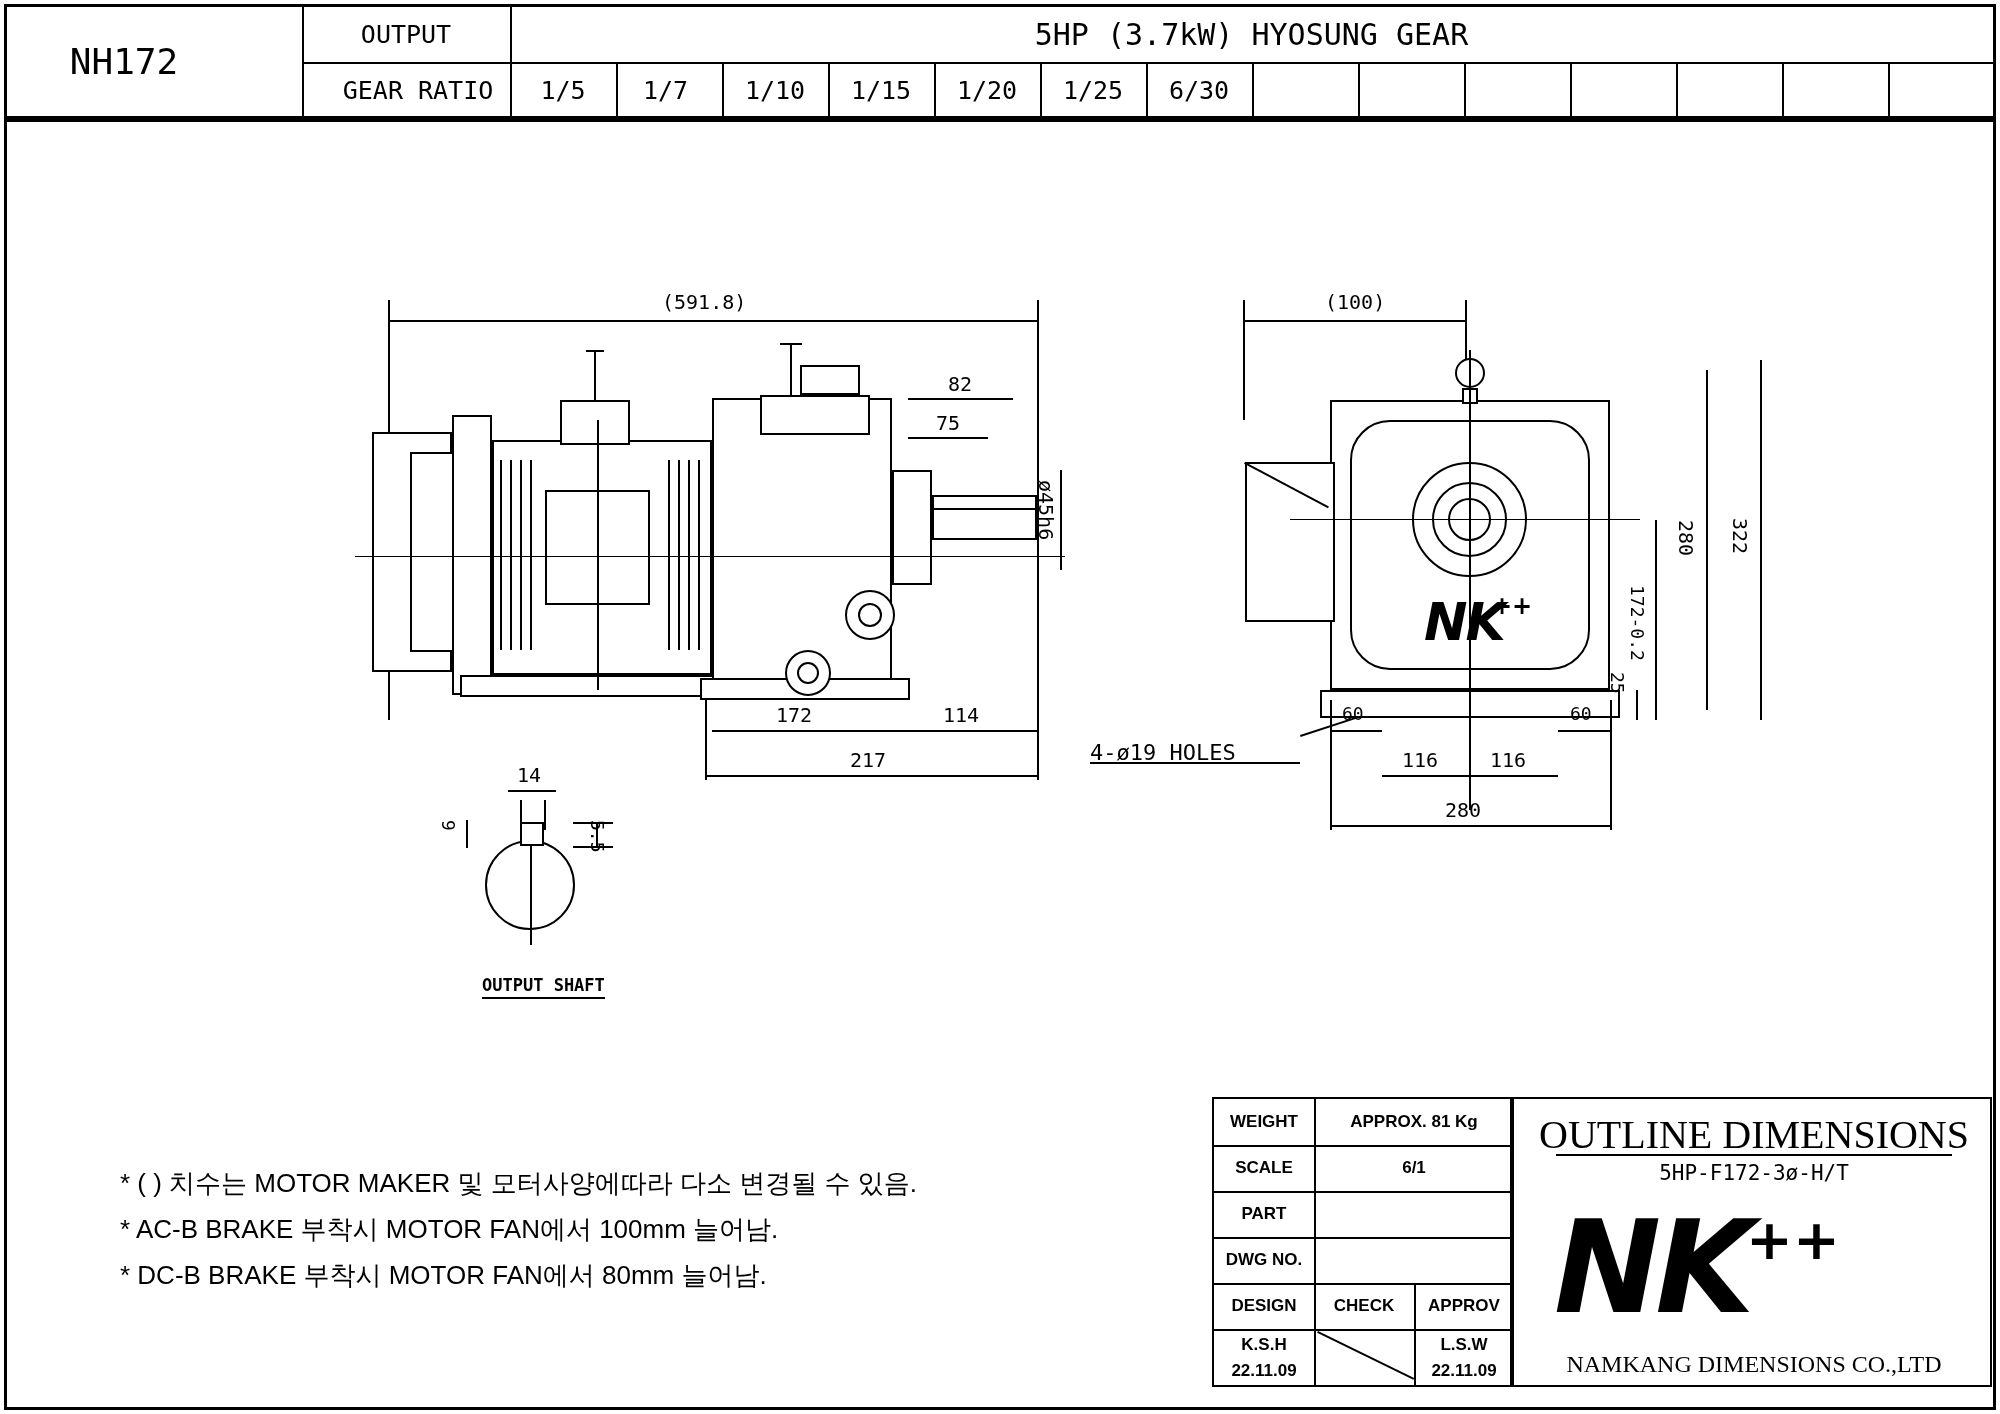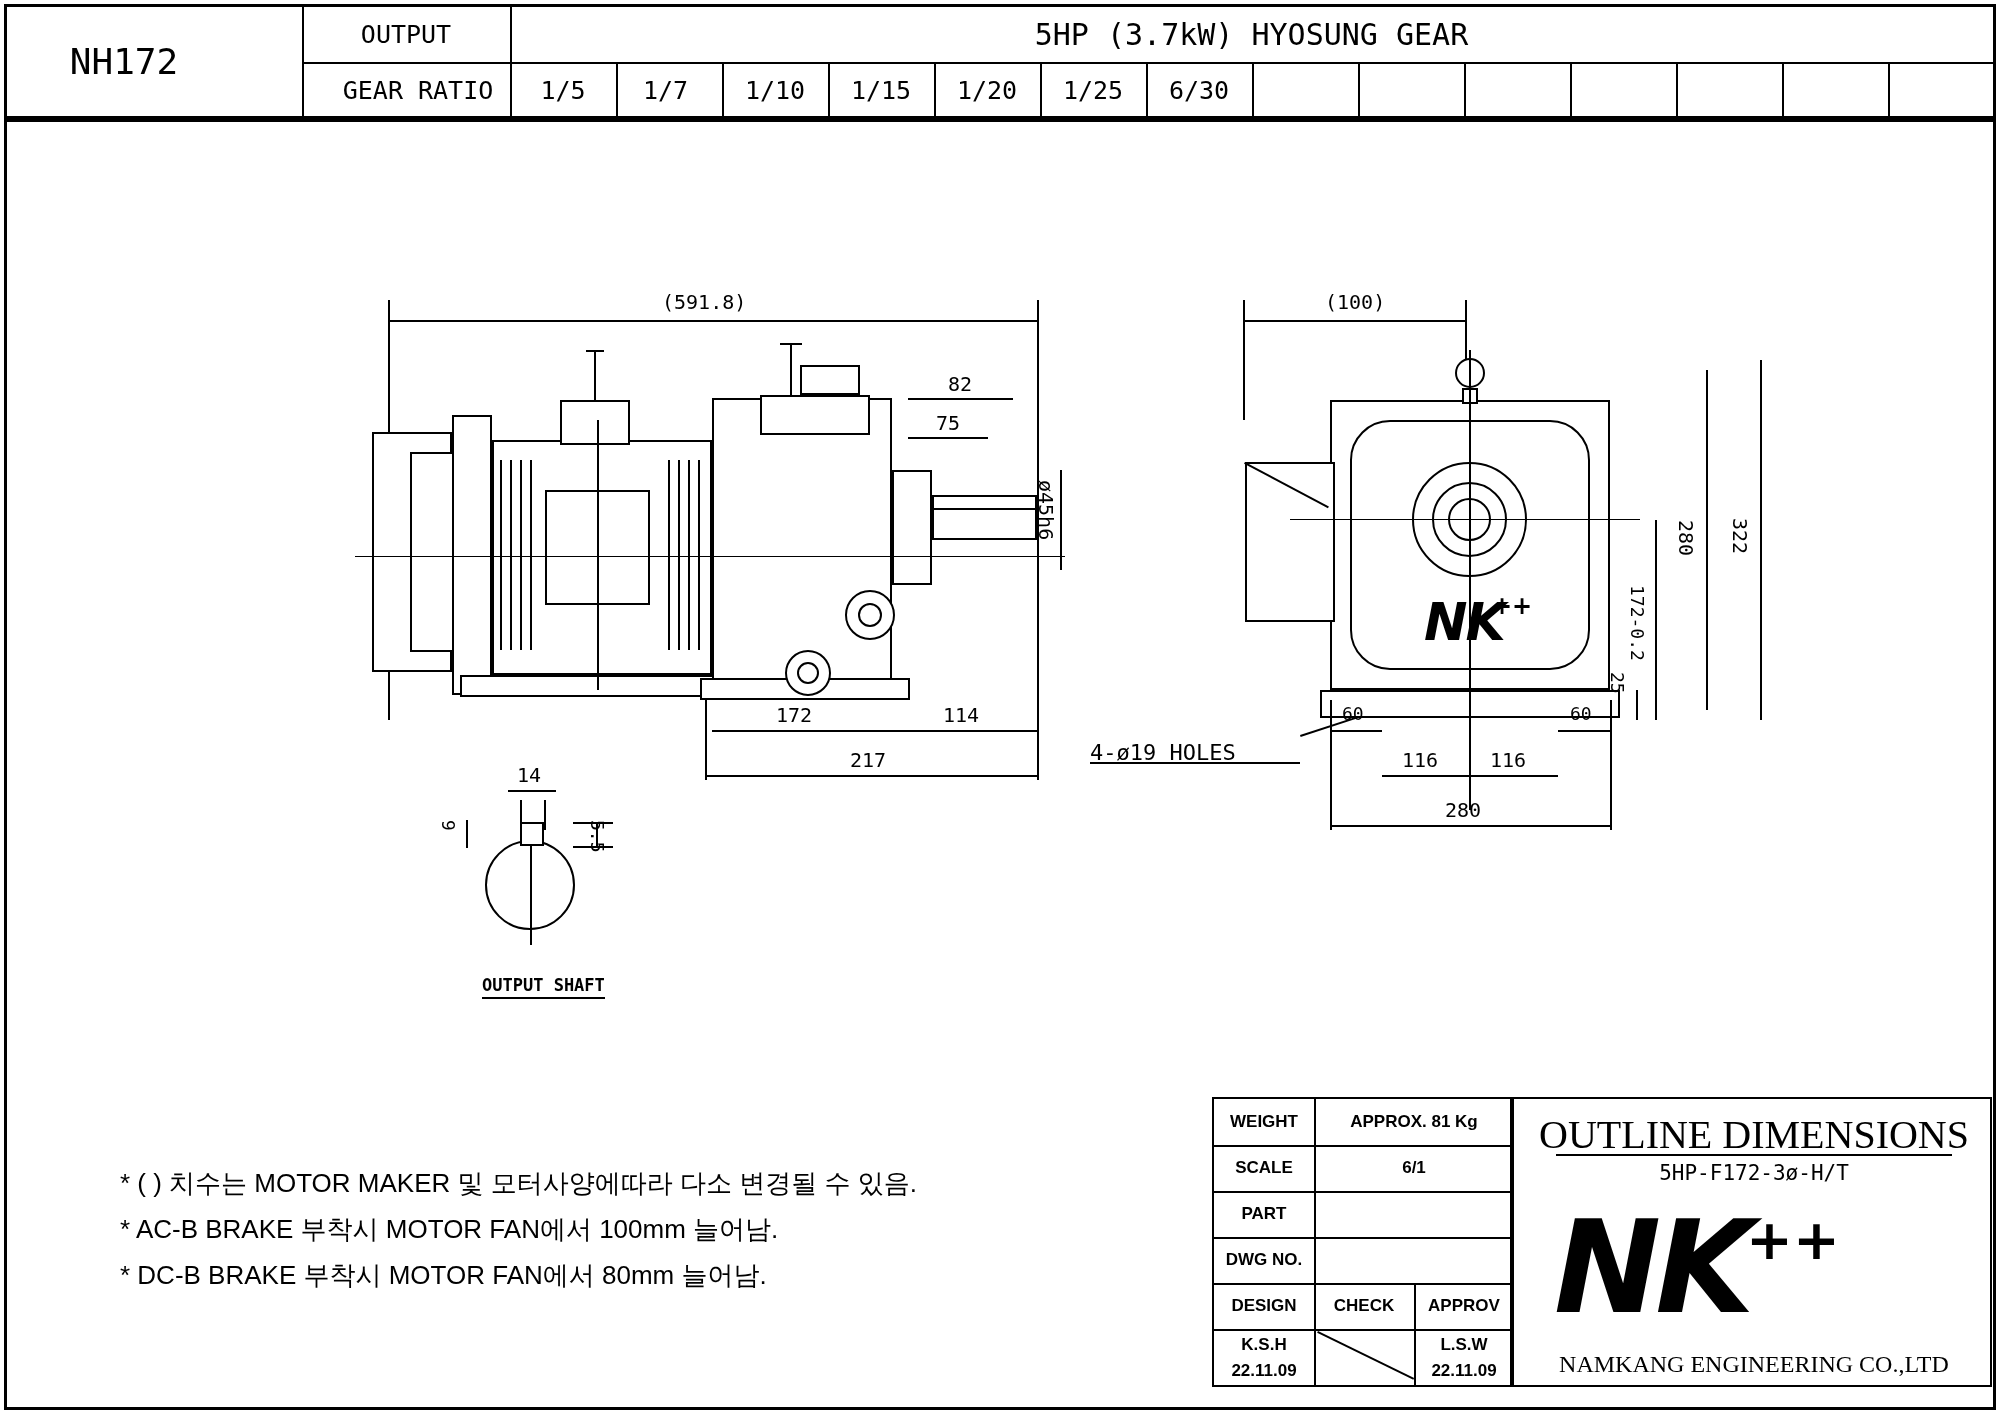--- a/index.html
+++ b/index.html
@@ -311,16 +311,16 @@
     <div class="ln" style="left:104px;top:232px;width:107px;height:2px;transform:rotate(26deg);transform-origin:left top;"></div>
   </div>
 
   <div id="titleblk">
     <div class="txt ctr" style="left:0;top:12px;width:480px;font-family:'Liberation Serif',serif;font-size:40px;">OUTLINE DIMENSIONS</div>
     <div class="ln" style="left:42px;top:55px;width:396px;height:2px;"></div>
     <div class="txt ctr mono" style="left:0;top:62px;width:480px;font-size:21px;">5HP-F172-3ø-H/T</div>
 
     <div class="txt logoNK" style="left:40px;top:105px;font-size:128px;line-height:128px;letter-spacing:-6px;">NK</div>
     <div class="txt logoNK" style="left:232px;top:108px;font-size:56px;">++</div>
-    <div class="txt ctr" style="left:0;top:252px;width:480px;font-family:'Liberation Serif',serif;font-size:24px;">NAMKANG ENGINEERING CO.,LTD</div>
+    <div class="txt ctr" style="left:0;top:252px;width:480px;font-family:'Liberation Serif',serif;font-size:24px;">NAMKANG DIMENSIONS CO.,LTD</div>
   </div>
 
 </div>
 
 </body></html>

